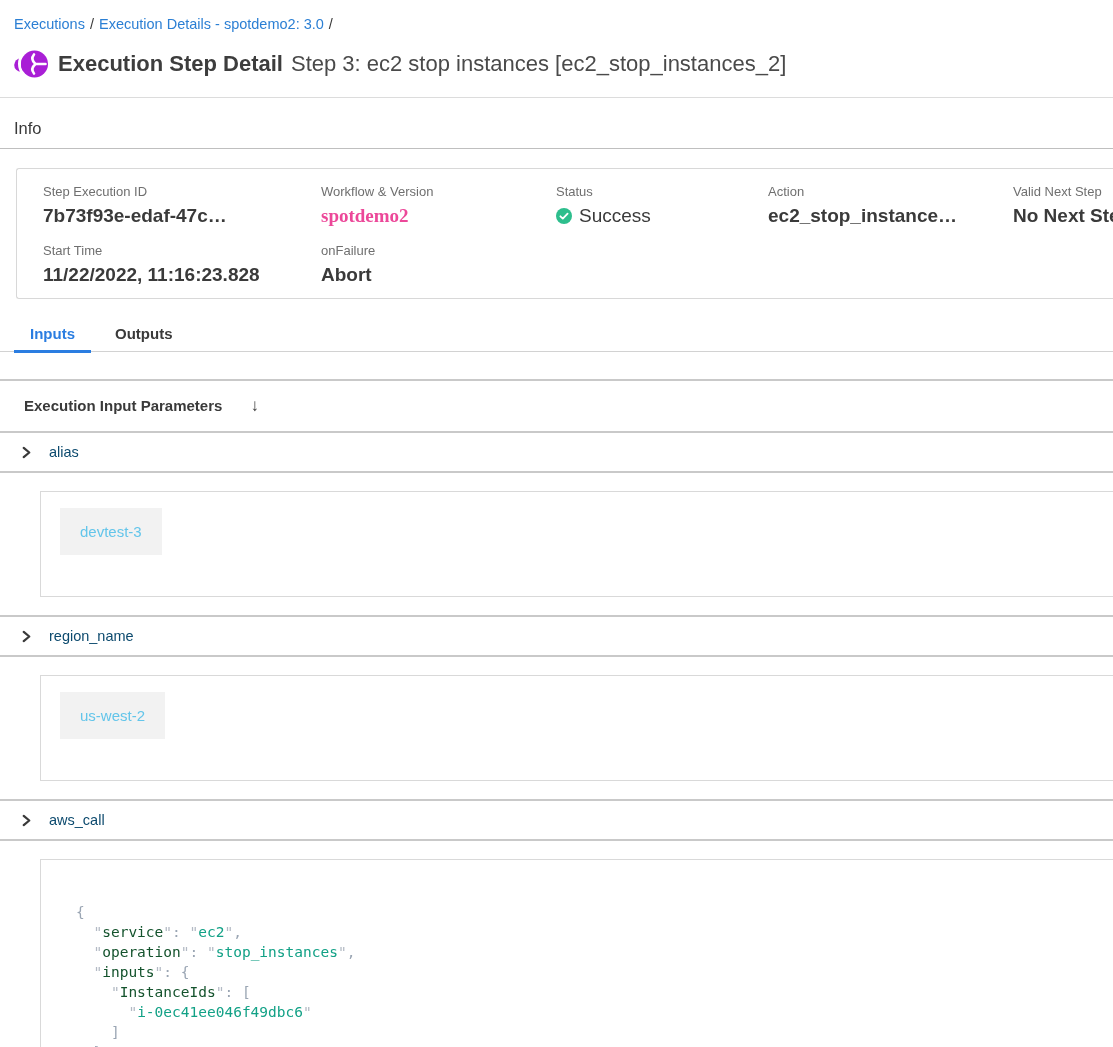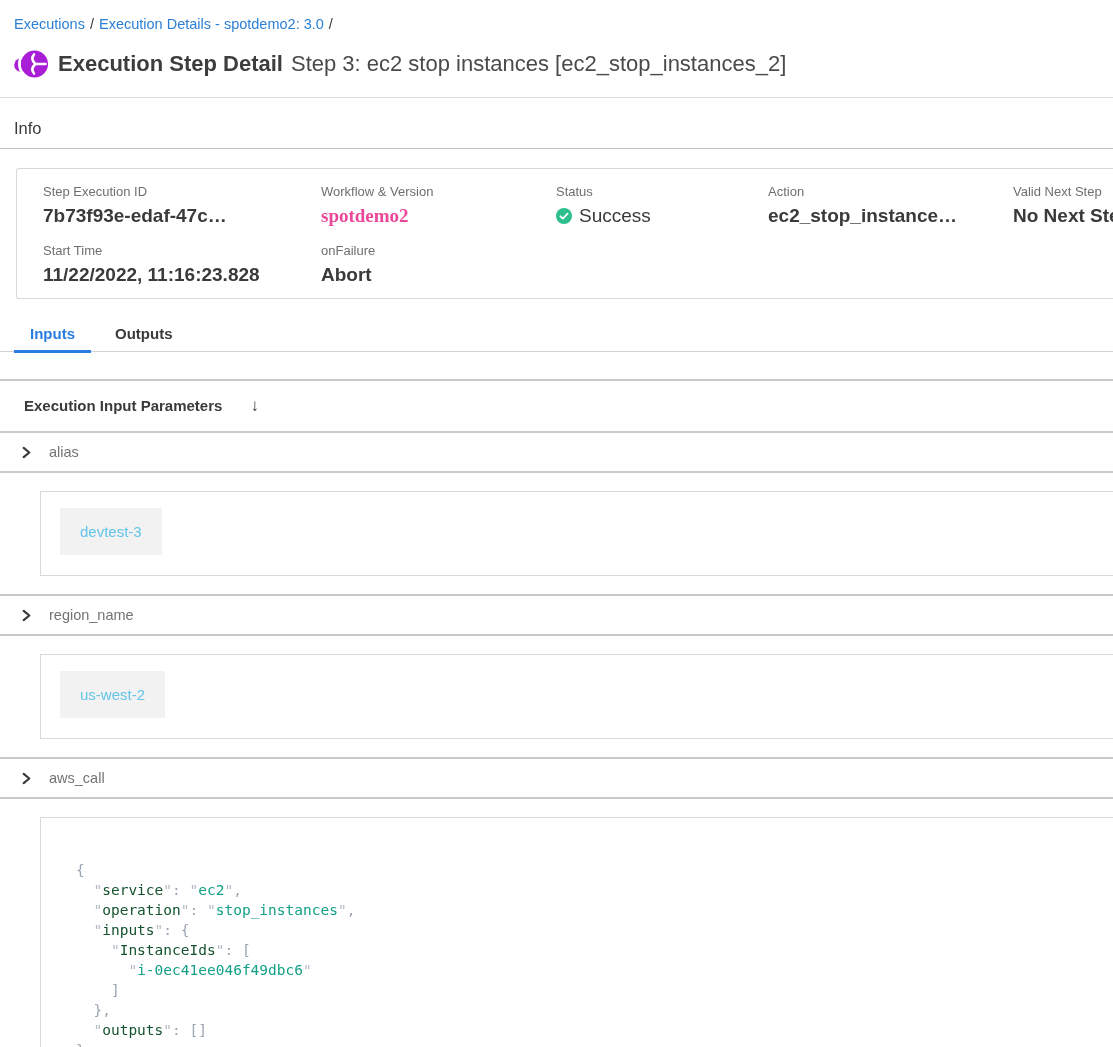--- a/index.html
+++ b/index.html
@@ -57,27 +57,27 @@
   .arrow-down { font-size: 17px; font-weight: 700; color: #3a3a3a; margin-left: 28px; cursor: pointer; }
   
   .section-header {
     border-top: 2px solid #c9c9c9;
     border-bottom: 2px solid #c9c9c9;
     padding: 10px 0 10px 20px;
     display: flex; align-items: center; gap: 16px;
     cursor: pointer;
   }
   .chev { width: 13px; height: 13px; flex: 0 0 auto; }
-  .section-name { font-size: 14.5px; line-height: 18px; color: #737373; }
+  .section-name { font-size: 14.5px; line-height: 18px; color: #0c4a6e; }
   .content-box {
     margin: 18px 0 18px 40px;
     width: calc(100% - 40px);
     border: 1px solid #d9d9d9;
     border-right: none;
-    height: 85px;
+    height: 106px;
     padding: 16px 0 16px 19px;
     background: #fff;
   }
   .chip {
     display: inline-block;
     background: #f2f2f2;
     color: #63c5ea;
     font-size: 15px;
     padding: 15px 20px;
   }

